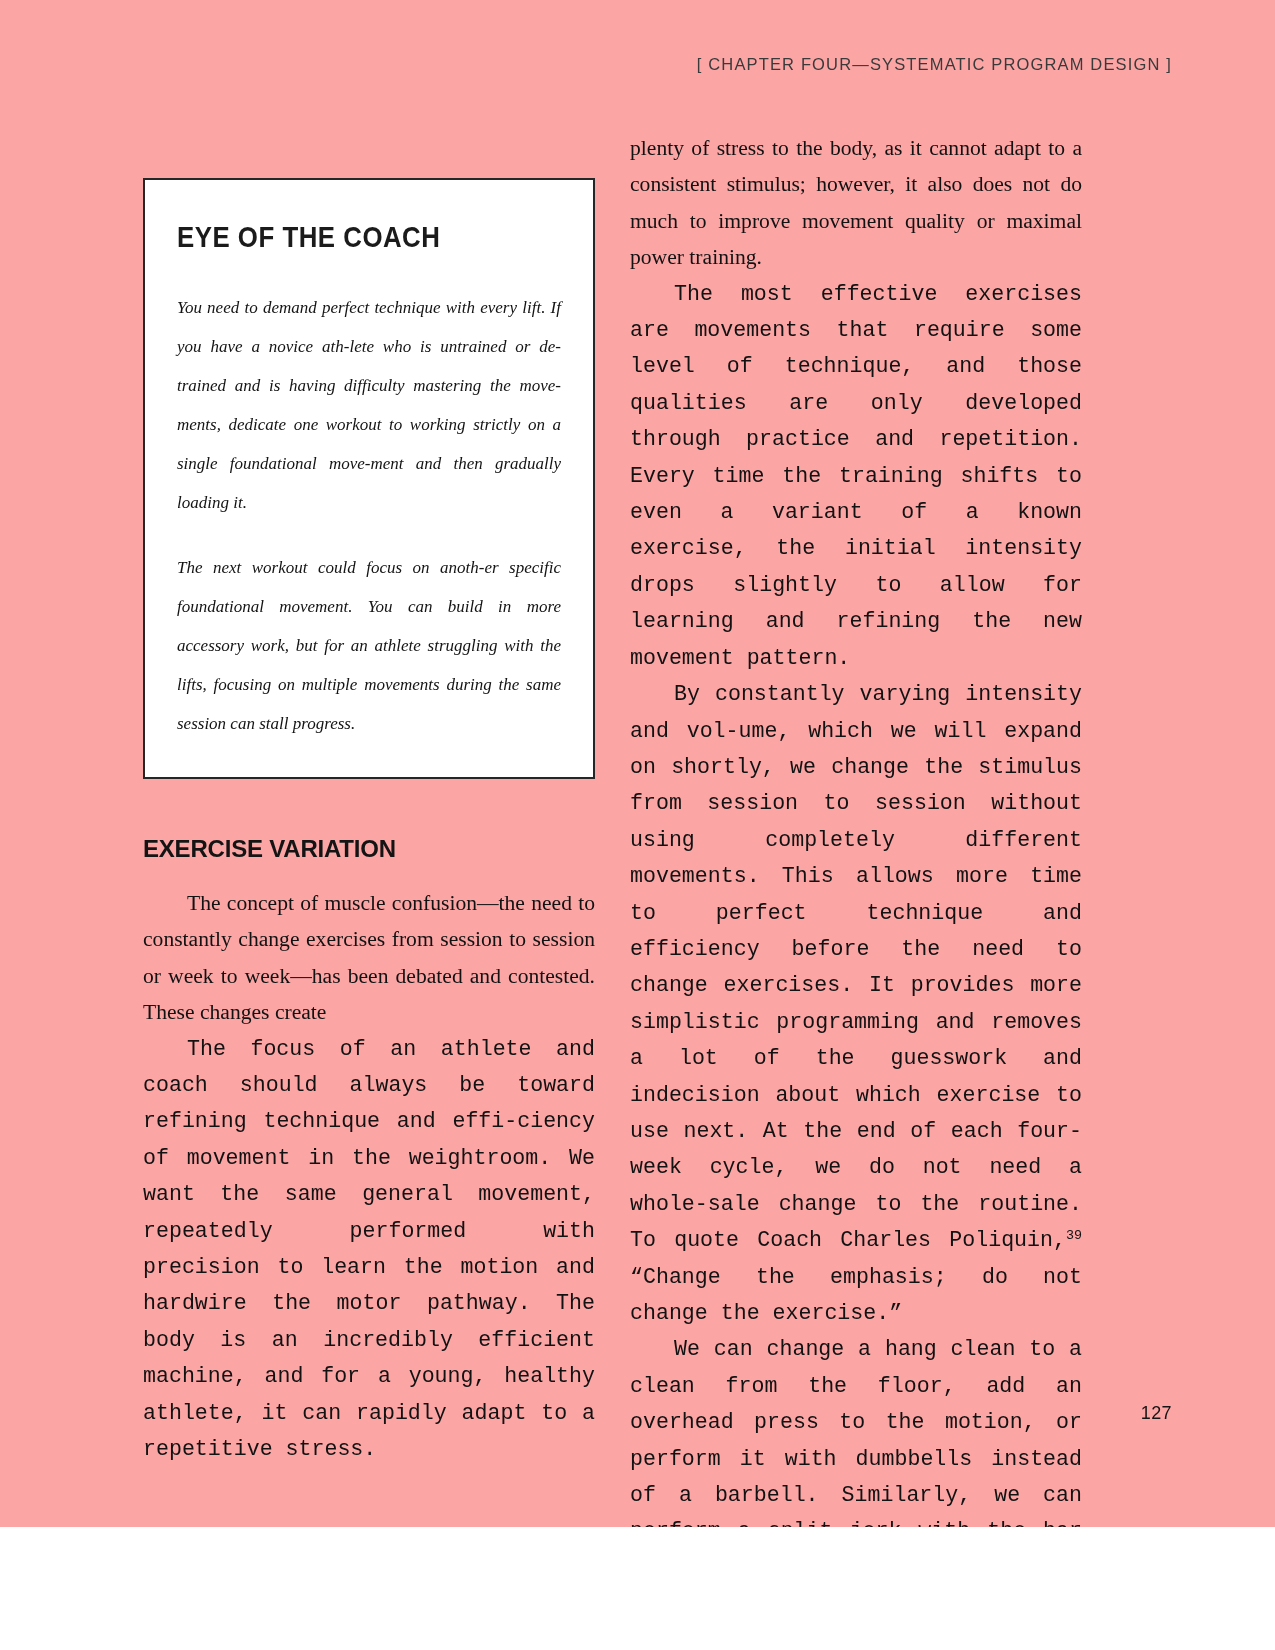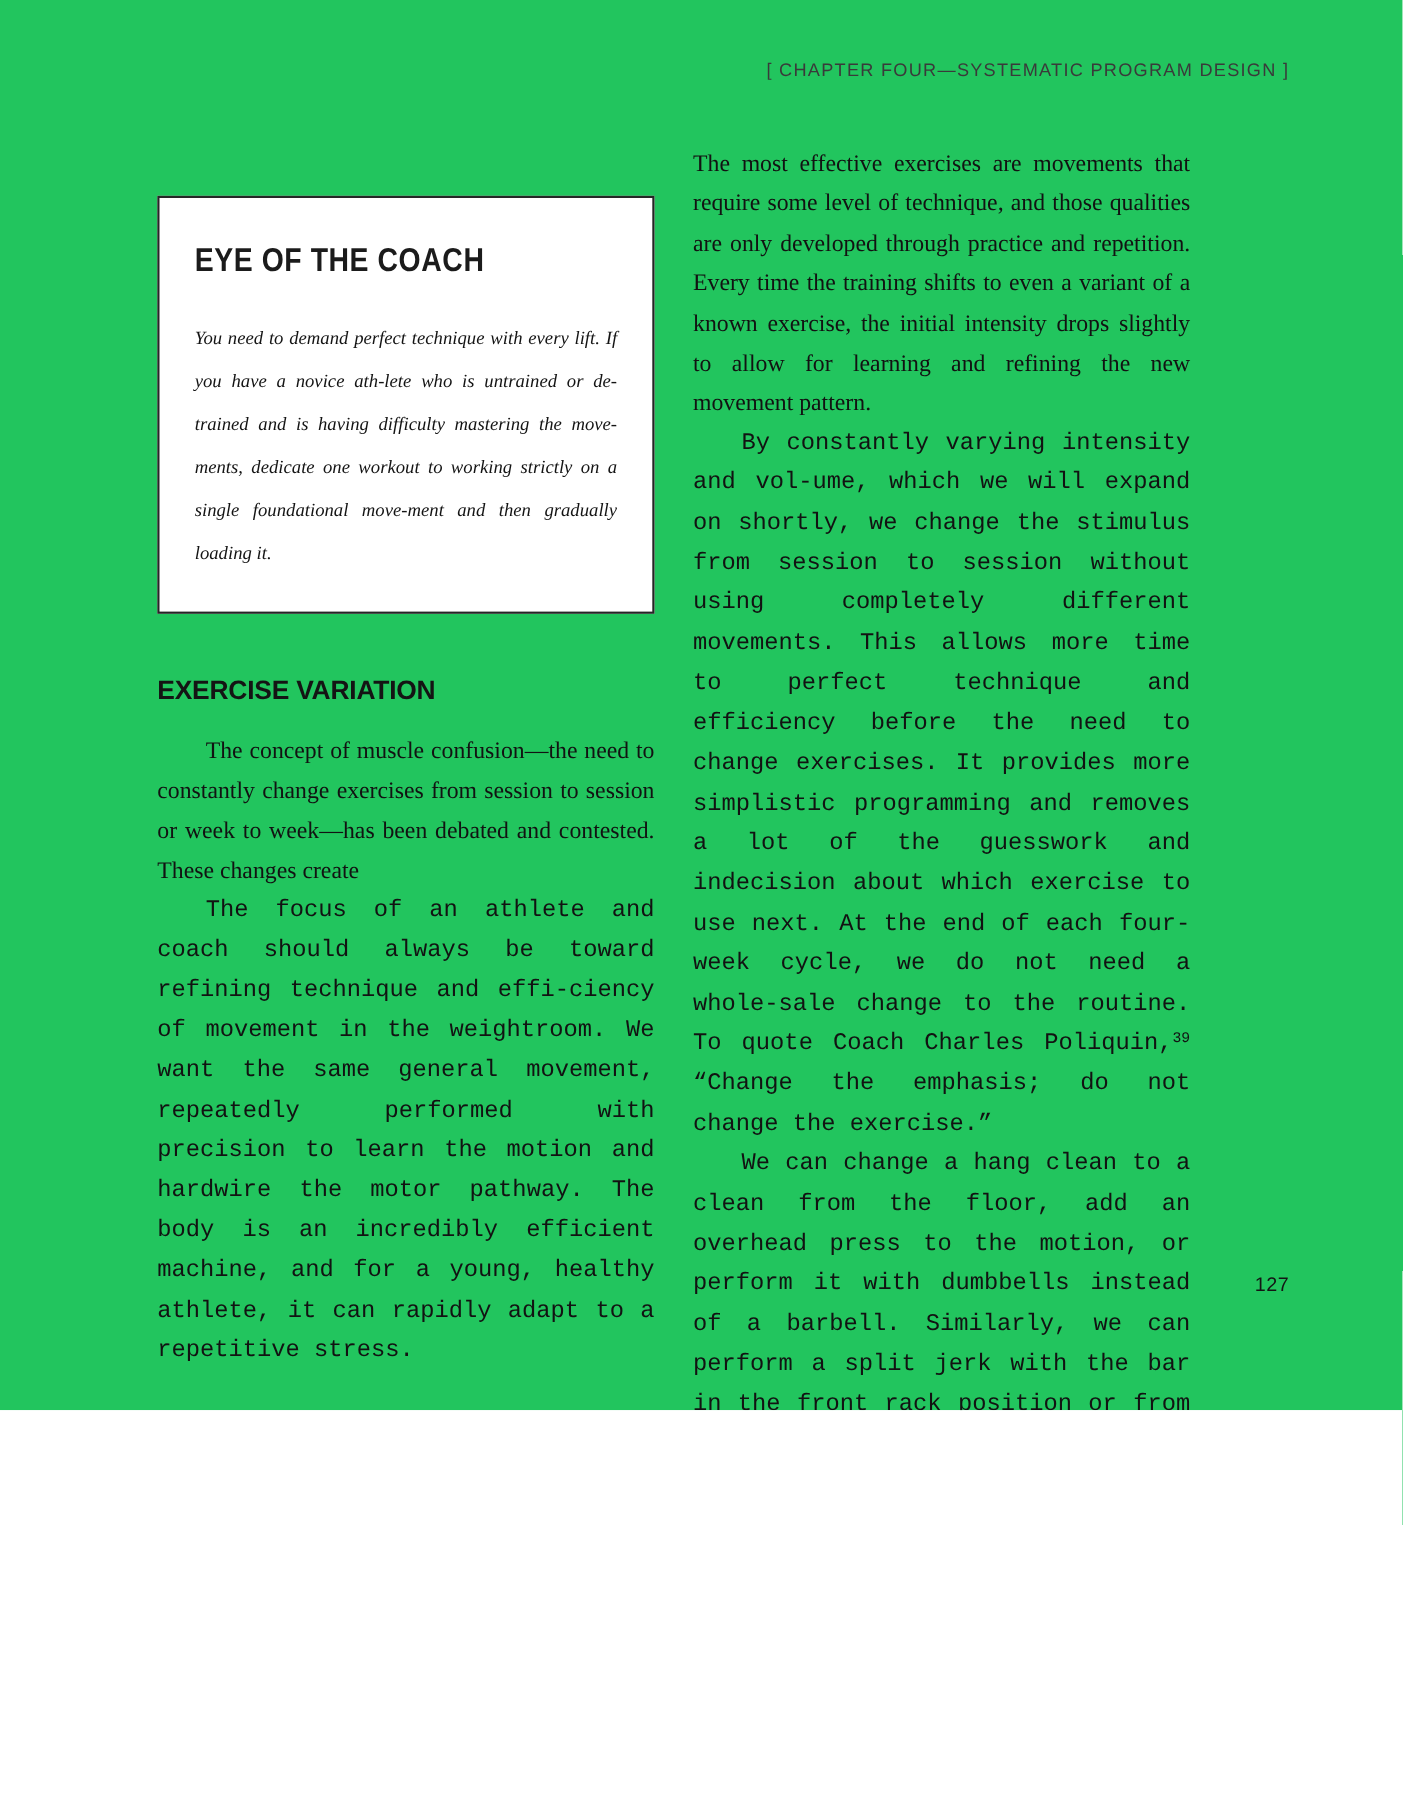--- a/index.html
+++ b/index.html
@@ -4,22 +4,22 @@
 <title>Page</title>
 <style>
   html, body {
     margin: 0;
     padding: 0;
     background: #ffffff;
   }
   .page {
     position: relative;
     width: 1275px;
-    height: 1282px;
-    background: #22c55e;
+    height: 1527px;
+    background: #fca5a5;
     overflow: hidden;
     font-family: "Liberation Serif", serif;
     color: #1a1a1a;
   }
 
   
   .running-head {
     position: absolute;
     top: 55px;
     right: 103px;
@@ -129,30 +129,32 @@
 
   <div class="running-head">[ CHAPTER FOUR—SYSTEMATIC PROGRAM DESIGN ]</div>
 
   <div class="columns">
 
     <div class="col col-left">
 
       <div class="callout">
         <div class="callout-title">EYE OF THE COACH</div>
         <p class="callout-p">You need to demand perfect technique with every lift. If you have a novice ath-lete who is untrained or de-trained and is having difficulty mastering the move-ments, dedicate one workout to working strictly on a single foundational move-ment and then gradually loading it.</p>
+        <p class="callout-p">The next workout could focus on anoth-er specific foundational movement. You can build in more accessory work, but for an athlete struggling with the lifts, focusing on multiple movements during the same session can stall progress.</p>
       </div>
 
       <h2 class="section-head">EXERCISE VARIATION</h2>
 
       <p class="body">The concept of muscle confusion—the need to constantly change exercises from session to session or week to week—has been debated and contested. These changes create</p>
       <p class="body">The focus of an athlete and coach should always be toward refining technique and effi-ciency of movement in the weightroom. We want the same general movement, repeatedly performed with precision to learn the motion and hardwire the motor pathway. The body is an incredibly efficient machine, and for a young, healthy athlete, it can rapidly adapt to a repetitive stress.</p>
     </div>
 
     <div class="col col-right">
 
+      <p class="body" style="text-indent: 0px;">plenty of stress to the body, as it cannot adapt to a consistent stimulus; however, it also does not do much to improve movement quality or maximal power training.</p>
 
       <p class="body">The most effective exercises are movements that require some level of technique, and those qualities are only developed through practice and repetition. Every time the training shifts to even a variant of a known exercise, the initial intensity drops slightly to allow for learning and refining the new movement pattern.</p>
 
       <p class="body"><span>By constantly varying intensity and vol-ume, which we will expand on shortly, we change the stimulus from session to session without using completely different movements. This allows more time to perfect technique and efficiency before the need to change exercises. It provides more simplistic programming and removes a lot of the guesswork and indecision about which exercise to use next. At the end of each four-week cycle, we do not need a whole-sale change to the routine. To quote Coach Charles Poliquin,</span><sup class="fn">39</sup><span> “Change the emphasis; do not change the exercise.”</span></p>
 
       <p class="body">We can change a hang clean to a clean from the floor, add an overhead press to the motion, or perform it with dumbbells instead of a barbell. Similarly, we can perform a split jerk with the bar in the front rack position or from behind the neck. We are not overhauling the routine or the movement. We are just changing the stimulus of those fundamental movement patterns to allow for continued adaptation.</p>
 
     </div>
 
   </div>

